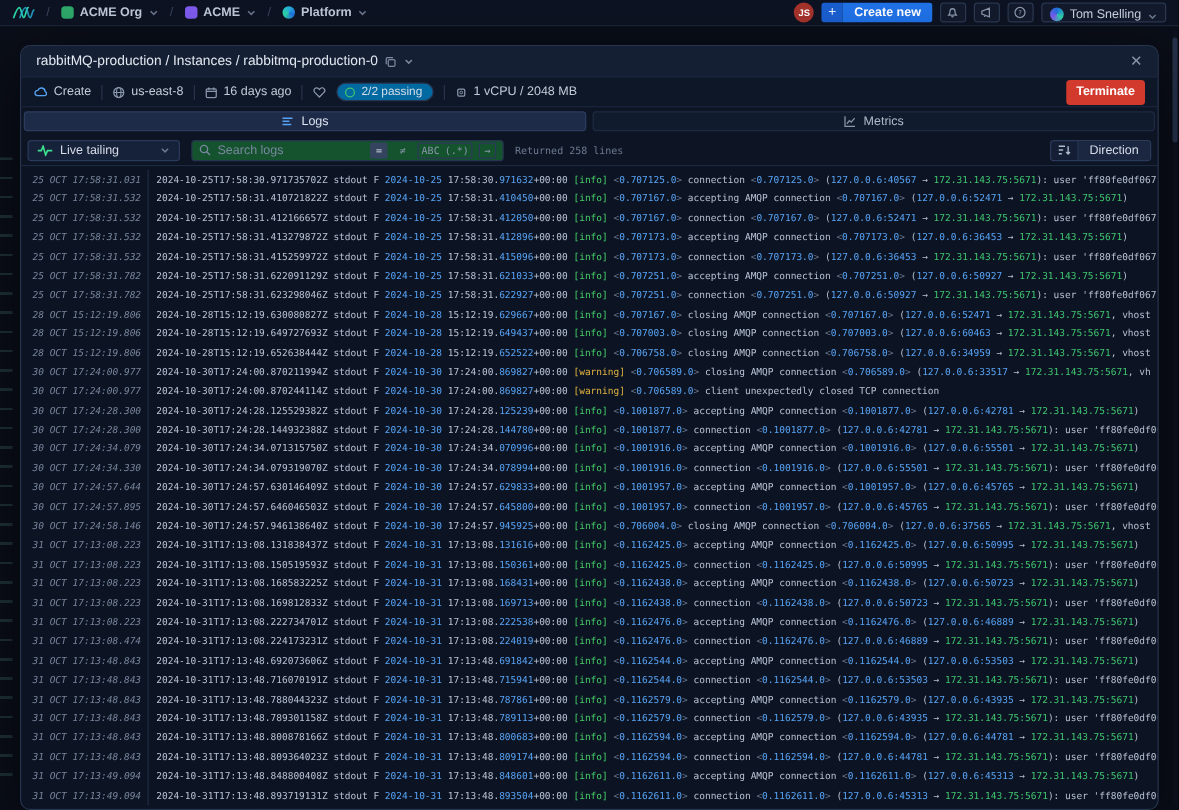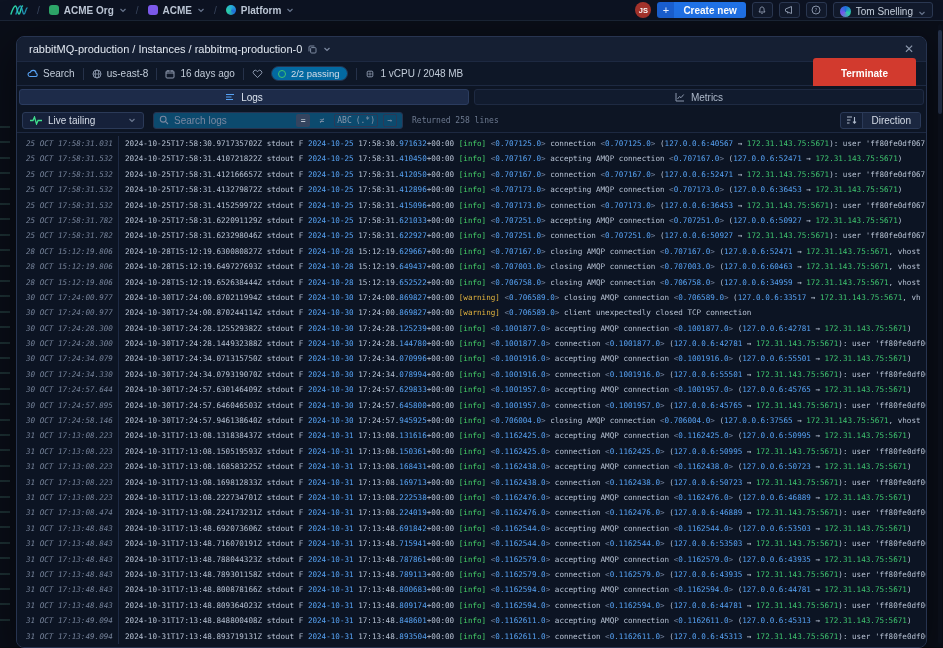--- a/index.html
+++ b/index.html
@@ -57,38 +57,38 @@
   .panel-close{ margin-left:auto; color:#8a96ab; font-size:12px; cursor:pointer; line-height:1; }
 
   .statusbar{ height:25px; flex:0 0 25px; display:flex; align-items:center; gap:8px;
               padding:0 10px; background:#0e1727;
               border-top:1px solid #1d2941; border-bottom:1px solid #1d2941; }
   .st-item{ display:flex; align-items:center; gap:5px; font-size:10px; color:#c2ccd9; }
   .st-sep{ width:1px; height:12px; background:#26324a; }
   .pill{ display:flex; align-items:center; gap:5px; background:#0369a1; border:1px solid #263450;
          border-radius:9px; padding:1px 8px 1px 6px; font-size:9.5px; color:#d5dde8; }
   .ring{ width:8px; height:8px; border:1.5px solid #3fc46f; border-radius:50%; }
-  .terminate{ margin-left:auto; height:32px; padding:0 28px; background:#d23a2e; color:#fff;
+  .terminate{ margin-left:auto; height:20px; padding:0 8px; background:#d23a2e; color:#fff;
               font-size:10px; font-weight:700; border:none; border-radius:3px;
               display:flex; align-items:center; cursor:pointer; }
 
   .tabs{ height:22px; flex:0 0 22px; display:flex; gap:5px; padding:3px 2px; background:#0d1524; }
   .tab{ flex:1; display:flex; align-items:center; justify-content:center; gap:6px;
         font-size:10px; color:#aeb9ca; background:#111b2e; border:1px solid #1e2a42;
         border-radius:3px; cursor:pointer; }
   .tab.active{ background:#1d2b49; color:#dbe3ee; border-color:#2b3c5f; }
 
   .toolbar{ height:25px; flex:0 0 25px; display:flex; align-items:center; gap:9px;
             padding:0 5px; background:#0d1524; border-bottom:1px solid #1d2941; }
   .live{ display:flex; align-items:center; gap:6px; height:17px; width:122px; padding:0 7px;
          background:#16213a; border:1px solid #2b3a58; border-radius:3px;
          font-size:10px; color:#d6dde8; cursor:pointer; }
   .live .chev{ margin-left:auto; }
   .search{ display:flex; align-items:center; gap:5px; height:17px; width:250px; padding:0 5px;
-           background:#0c4a6e; border:1px solid #273450; border-radius:3px; }
+           background:#14532d; border:1px solid #273450; border-radius:3px; }
   .search input{ flex:1; min-width:0; background:transparent; border:none; outline:none;
                  font-size:10px; color:#c6cfdd; font-family:"Liberation Sans",sans-serif; }
   .search input::placeholder{ color:#7a87a0; }
   .op{ font-family:"DejaVu Sans Mono",monospace; font-size:8px; color:#8a96ab; height:13px;
        min-width:14px; display:flex; align-items:center; justify-content:center;
        border-radius:2px; cursor:pointer; padding:0 2px; }
   .op.active{ background:#34445f; color:#e5ebf3; }
   .op-group{ display:flex; border:1px solid #2b3a58; border-radius:2px; height:13px; align-items:center; }
   .op-group .op{ height:11px; }
   .op-box{ border:1px solid #2b3a58; }
@@ -211,21 +211,21 @@
           </svg>
       </span>
       <span class="panel-close">✕</span>
     </div>
 
     <div class="statusbar">
       <span class="st-item">
         <svg width="11" height="9" viewBox="0 0 11 9">
             <path d="M3 7.5a2.1 2.1 0 1 1 .3-4.2 3 3 0 0 1 5.8.9A1.7 1.7 0 0 1 8.6 7.5z" fill="none" stroke="#57a2f3" stroke-width="1.1"></path>
           </svg>
-        <span>Search</span>
+        <span>Create</span>
       </span>
       <span class="st-sep"></span>
       <span class="st-item">
         <svg width="10" height="10" viewBox="0 0 10 10">
             <circle cx="5" cy="5" r="4" fill="none" stroke="#8b97ac" stroke-width="1"></circle>
             <ellipse cx="5" cy="5" rx="1.8" ry="4" fill="none" stroke="#8b97ac" stroke-width=".9"></ellipse>
             <path d="M1 5h8" stroke="#8b97ac" stroke-width=".9"></path>
           </svg>
         <span>us-east-8</span>
       </span>

